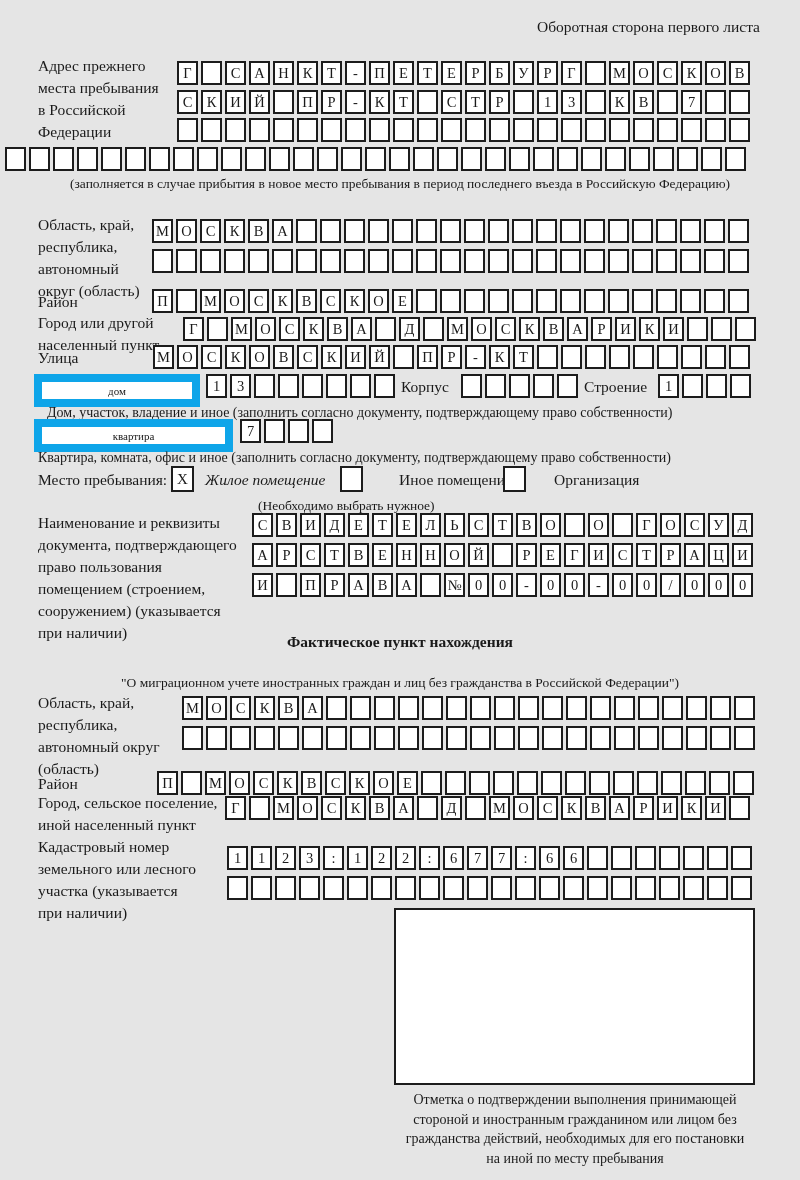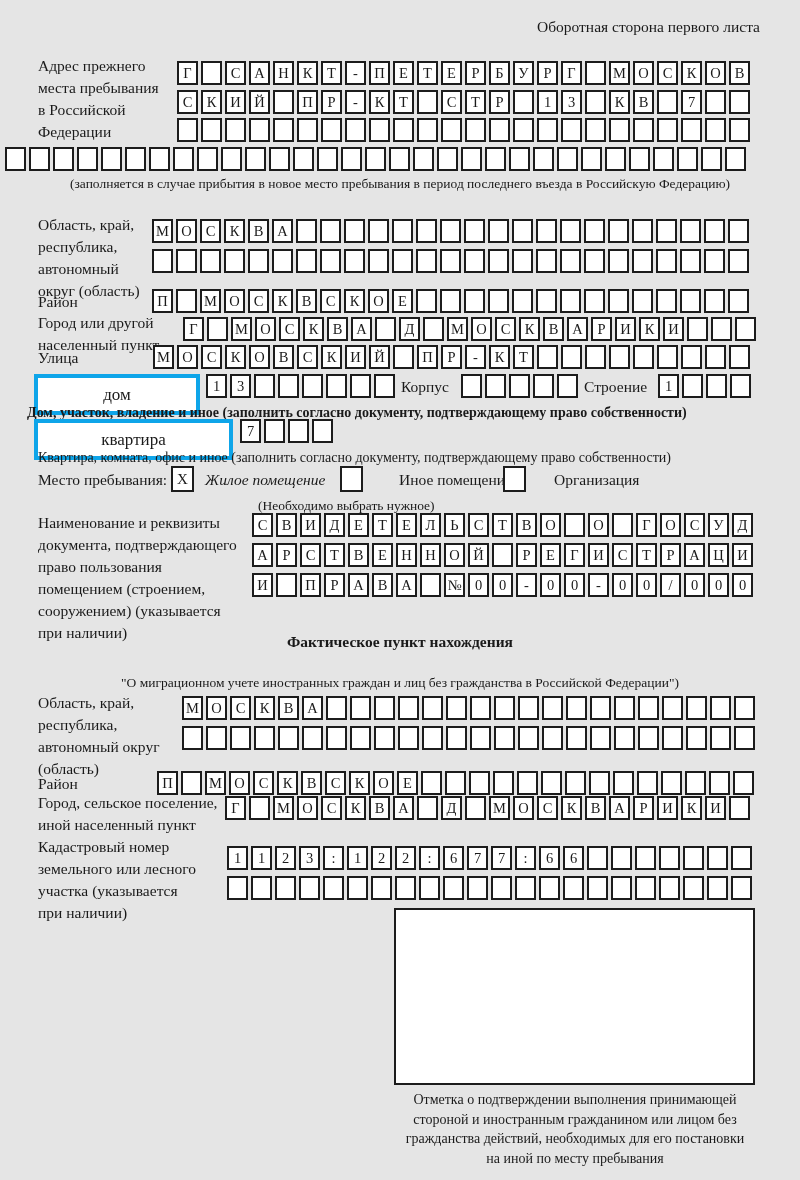--- a/index.html
+++ b/index.html
@@ -14,22 +14,22 @@
   .med{font-size:14px;line-height:19px;white-space:nowrap;}
   .bold{font-weight:bold;}
   .center{left:0;width:800px;text-align:center;}
   .boxrow{position:absolute;display:flex;gap:3px;}
   .cell{
     flex:0 0 21px;width:21px;height:24px;box-sizing:border-box;
     border:2px solid #1c1c1c;display:flex;align-items:center;justify-content:center;
     font-size:14.5px;background:#fff;
   }
   .widebox{
-    position:absolute;height:41px;box-sizing:border-box;border:4px solid #0ea5e9;
-    display:flex;align-items:center;justify-content:center;font-size:17px;background:#fff;
+    position:absolute;height:33px;box-sizing:border-box;border:8px solid #0ea5e9;
+    display:flex;align-items:center;justify-content:center;font-size:11px;background:#fff;
   }
   .cbox{
     position:absolute;width:23px;height:26px;box-sizing:border-box;border:2px solid #1c1c1c;
     display:flex;align-items:center;justify-content:center;font-size:15px;background:#fff;
   }
   .stampbox{
     position:absolute;left:394px;top:908px;width:361px;height:177px;
     box-sizing:border-box;border:2px solid #1c1c1c;background:#fff;
   }
   .capline{font-size:14px;line-height:19.5px;text-align:center;}
@@ -330,21 +330,21 @@
       <span class="cell"></span>
       <span class="cell"></span>
     </div>
   <div class="abs t" style="left:584px;top:376px;">Строение</div>
   <div class="boxrow" style="left:658px;top:374px;">
       <span class="cell">1</span>
       <span class="cell"></span>
       <span class="cell"></span>
       <span class="cell"></span>
     </div>
-  <div class="abs med" style="left:27px;top:403px;font-weight:bold;">Дом, участок, владение и иное (заполнить согласно документу, подтверждающему право собственности)</div>
+  <div class="abs med" style="left:47px;top:403px;">Дом, участок, владение и иное (заполнить согласно документу, подтверждающему право собственности)</div>
 
   <div class="widebox" style="left:34px;top:419px;width:199px;">квартира</div>
   <div class="boxrow" style="left:240px;top:419px;">
       <span class="cell">7</span>
       <span class="cell"></span>
       <span class="cell"></span>
       <span class="cell"></span>
     </div>
   <div class="abs med" style="left:38px;top:448px;">Квартира, комната, офис и иное (заполнить согласно документу, подтверждающему право собственности)</div>
 

